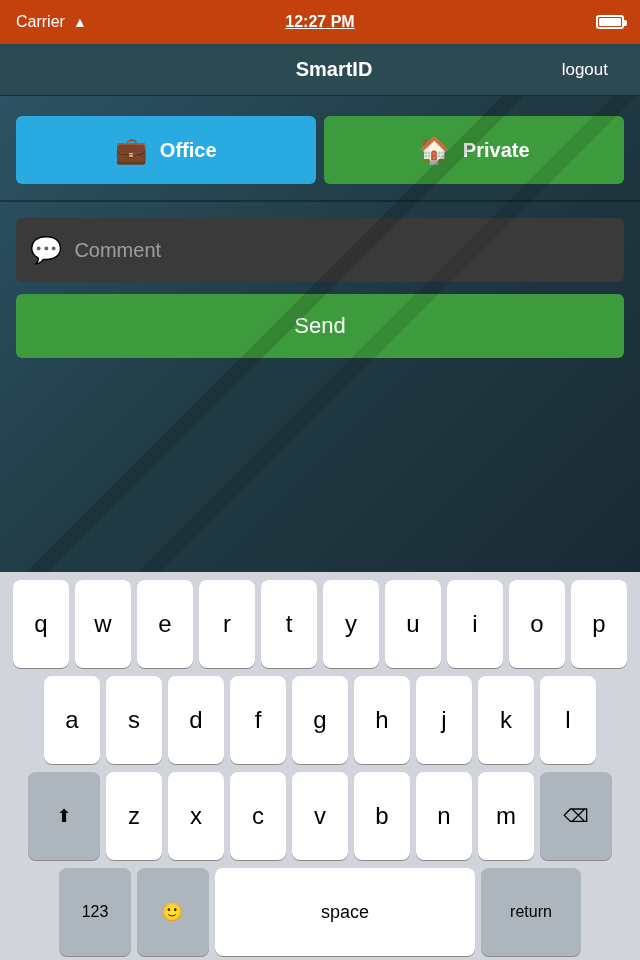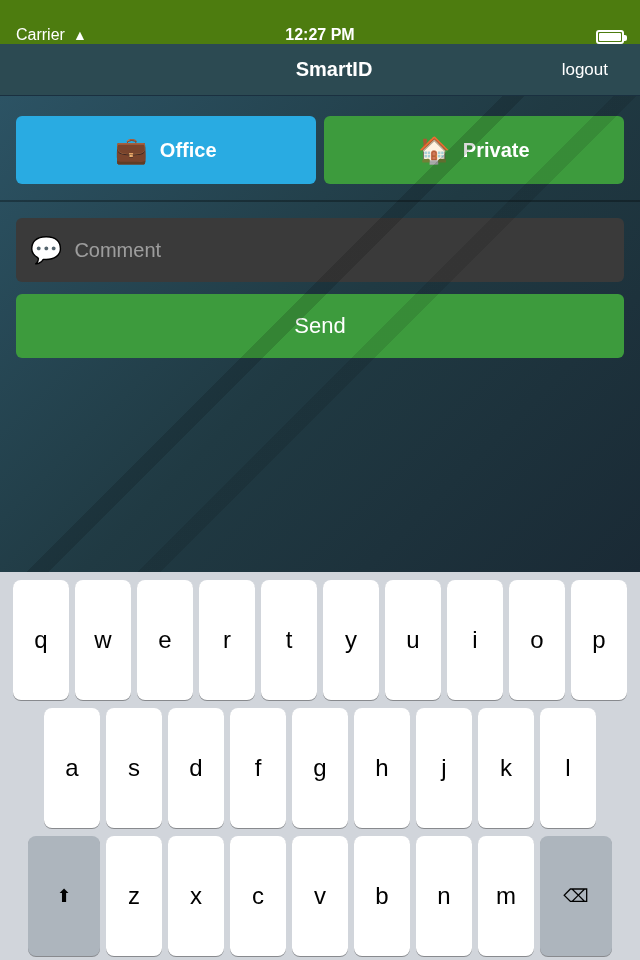--- a/index.html
+++ b/index.html
@@ -9,43 +9,44 @@
       height: 960px;
       font-family: -apple-system, 'Helvetica Neue', Arial, sans-serif;
       background: #fff;
       overflow: hidden;
     }
 
     
     #status-bar {
       width: 100%;
       height: 44px;
-      background: #4d7c0f;
-      display: flex;
-      align-items: flex-end;
+      background: #c2410c;
+      display: flex;
+      align-items: center;
       justify-content: space-between;
       padding: 0 16px;
       color: #fff;
       font-size: 16px;
       font-weight: 500;
     }
     .status-left {
       display: flex;
       align-items: center;
       gap: 8px;
     }
     .wifi-icon {
       font-size: 14px;
     }
     .status-center {
       position: absolute;
       left: 50%;
       transform: translateX(-50%);
       font-weight: 600;
       font-size: 16px;
+      text-decoration: underline;
     }
     .battery-icon {
       width: 28px;
       height: 14px;
       border: 2px solid #fff;
       border-radius: 3px;
       position: relative;
       display: inline-block;
     }
     .battery-icon::after {
@@ -356,13 +357,19 @@
     <button class="key">z</button>
     <button class="key">x</button>
     <button class="key">c</button>
     <button class="key">v</button>
     <button class="key">b</button>
     <button class="key">n</button>
     <button class="key">m</button>
     <button class="key special delete-key">⌫</button>
   </div>
 
+  <div class="key-row">
+    <button class="key special numbers">123</button>
+    <button class="key special">🙂</button>
+    <button class="key wide">space</button>
+    <button class="key special return-key">return</button>
+  </div>
 </div>
 
 </body></html>

